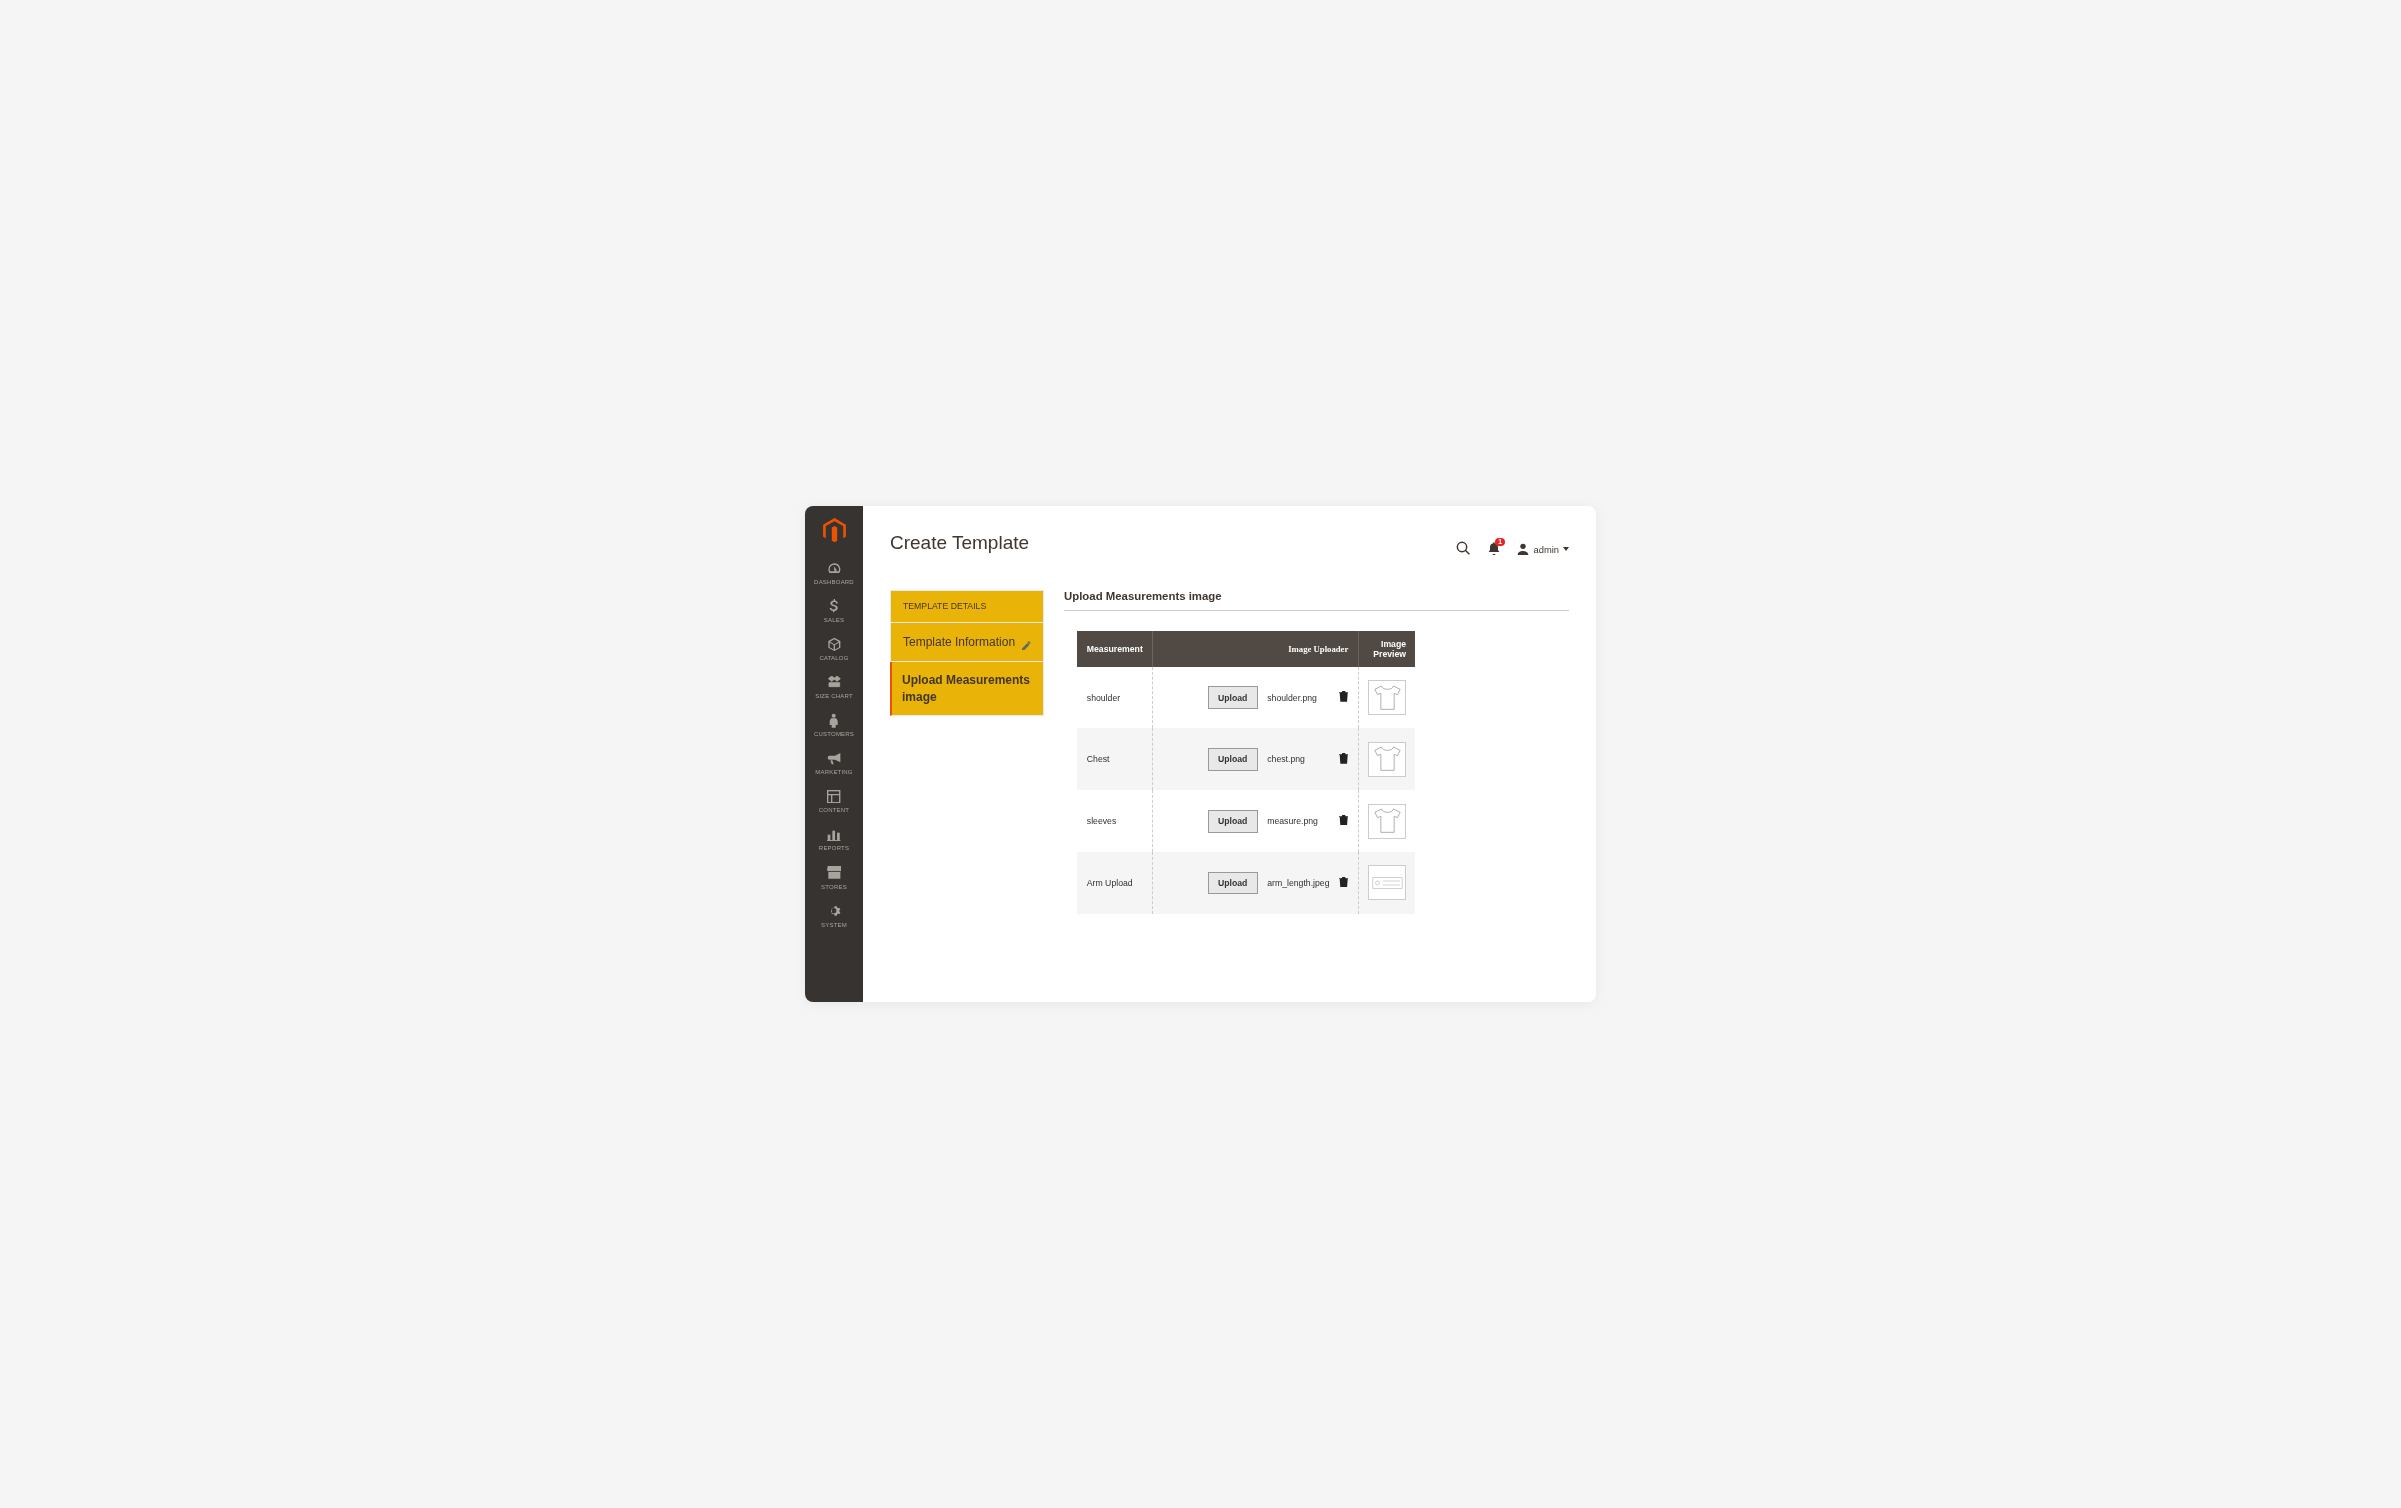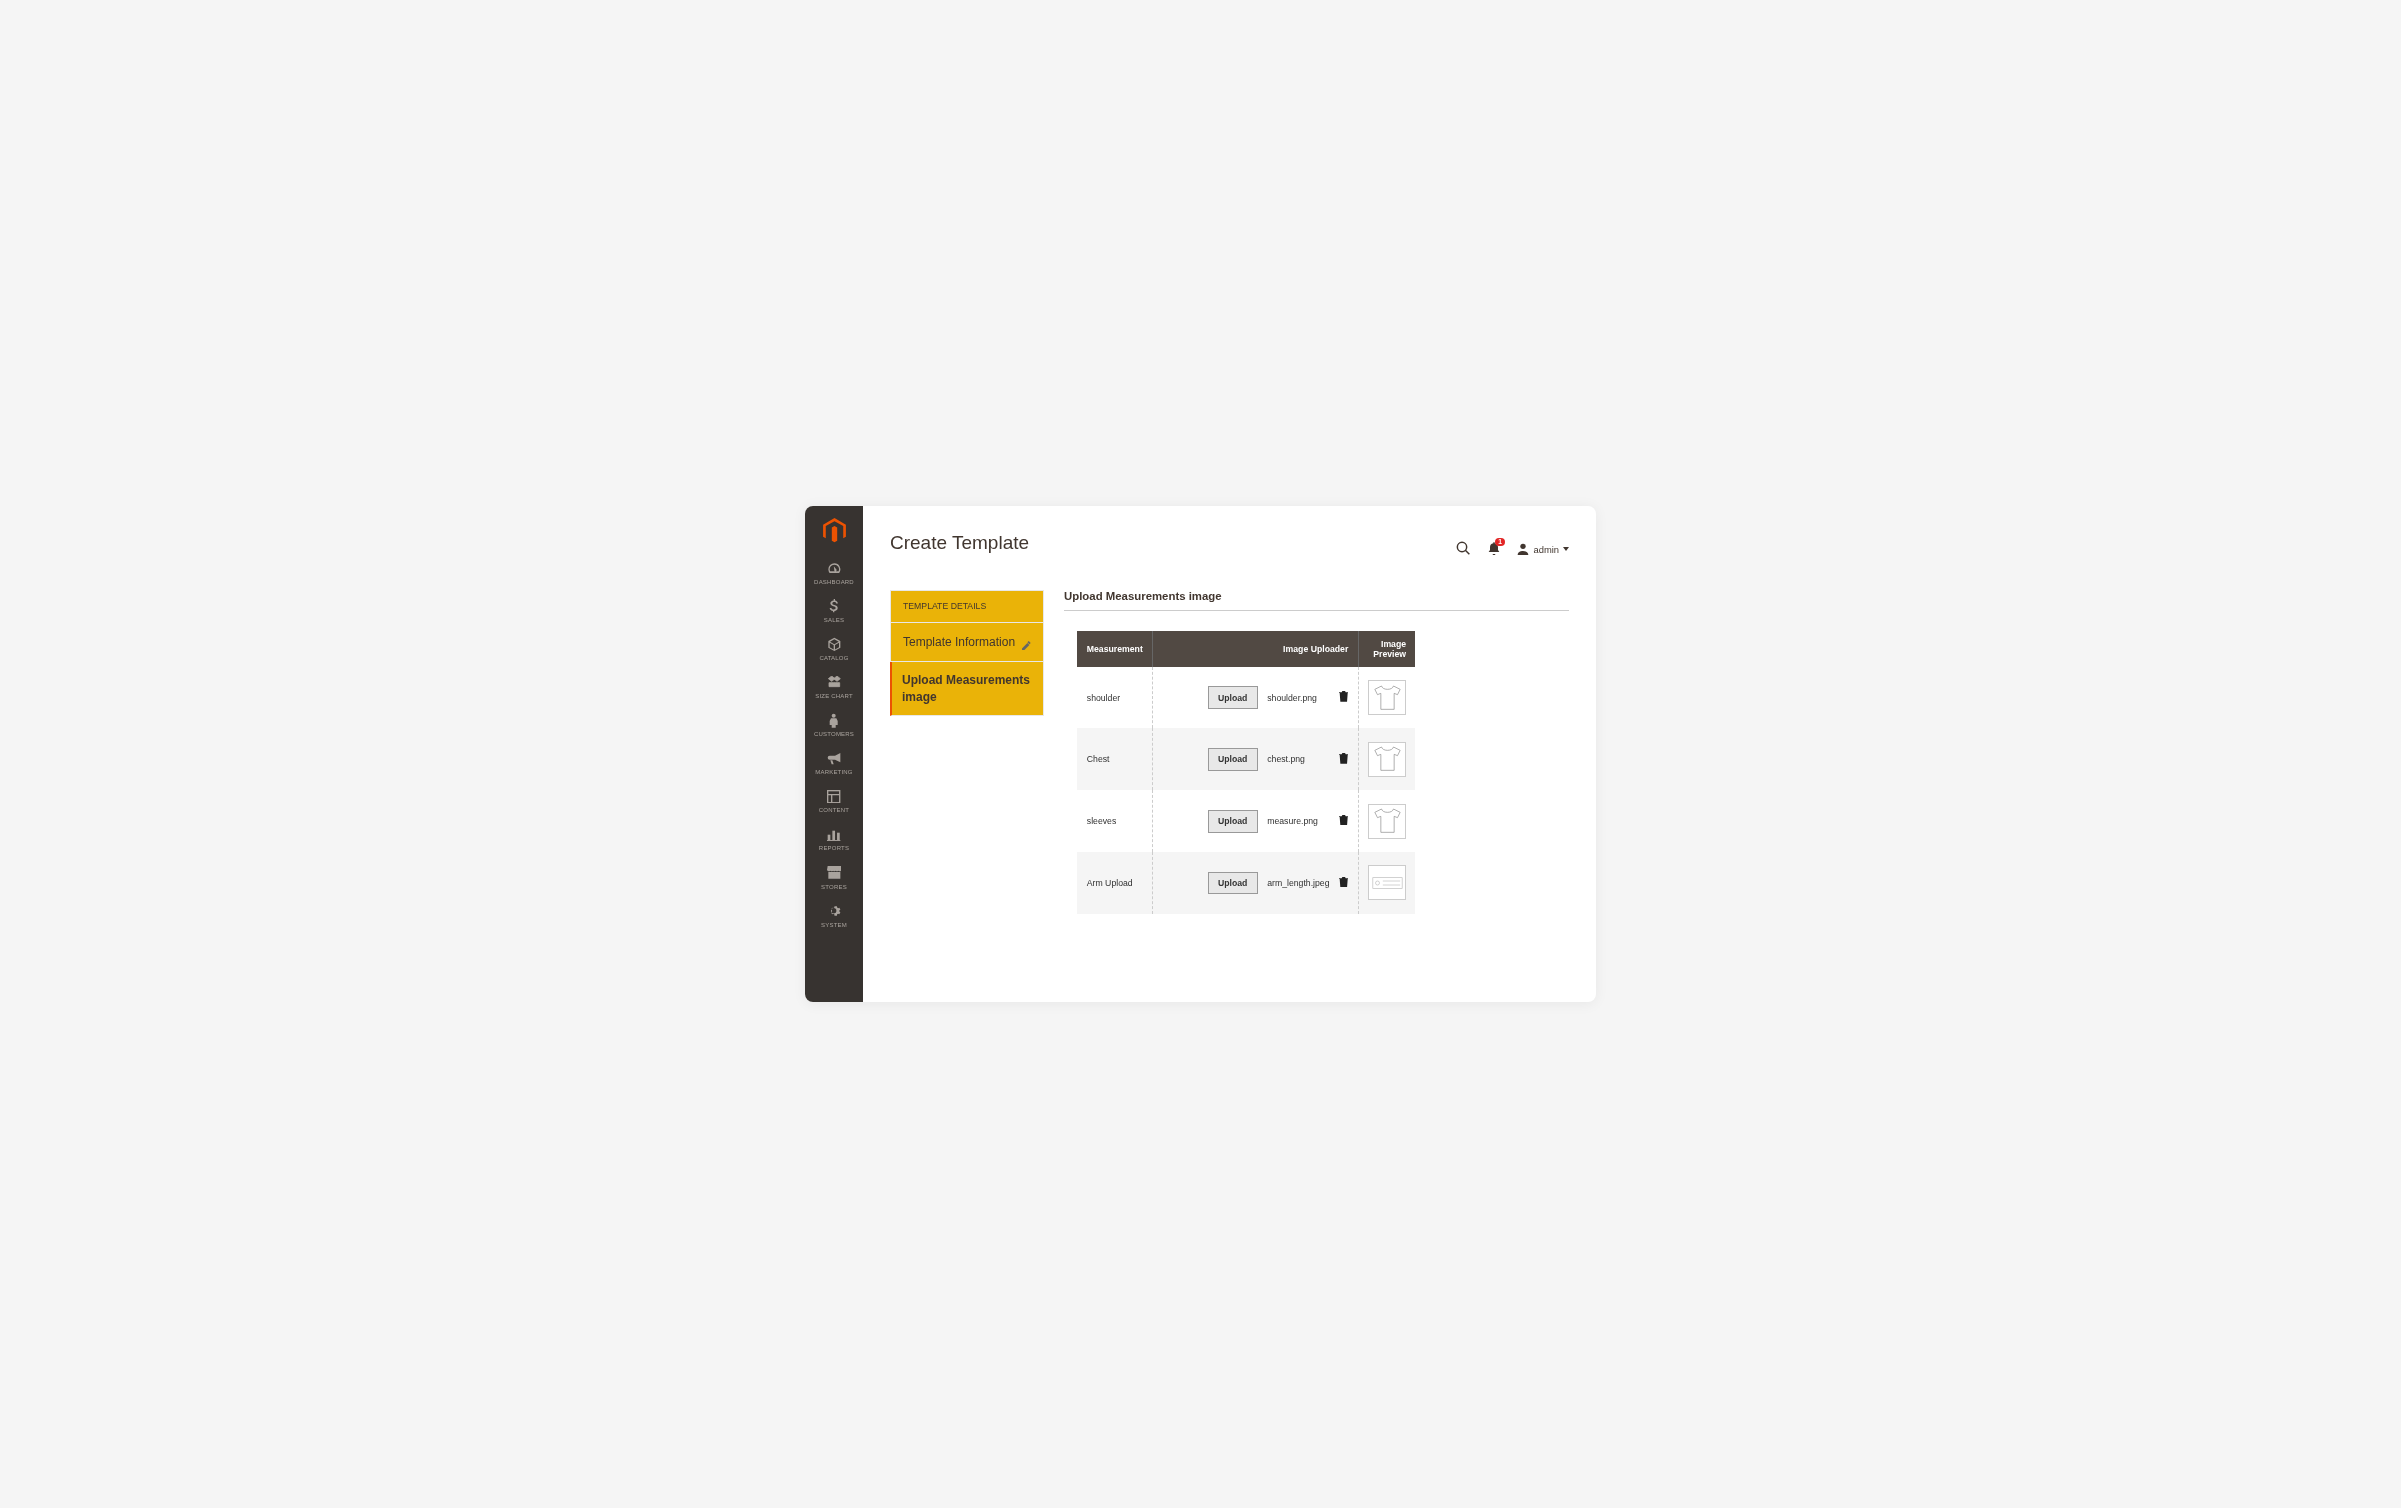--- a/index.html
+++ b/index.html
@@ -221,21 +221,21 @@
     .preview-box {
       width: 38px;
       height: 35px;
       border: 0.7px solid #ccc;
       background: #fff;
       display: flex;
       align-items: center;
       justify-content: center;
     }
     .th-col1 { width: 80px; }
-    .th-col2 { width: 181px; }
+    .th-col2 { width: 181px; font-family: Liberation Serif, serif; }
   </style>
 </head>
 <body>
 
 <div class="app-window">
 
   <div class="sidebar">
     <div class="logo-box">
       <svg width="23" height="25.5" viewBox="0 0 34 38">
           <path d="M17 0 L34 10 V28 L30 30 V12 L17 5 L4 12 V30 L0 28 V10 Z M13 14 V34 L17 36 L21 34 V14 L17 12 Z" fill="#eb5202"></path>

